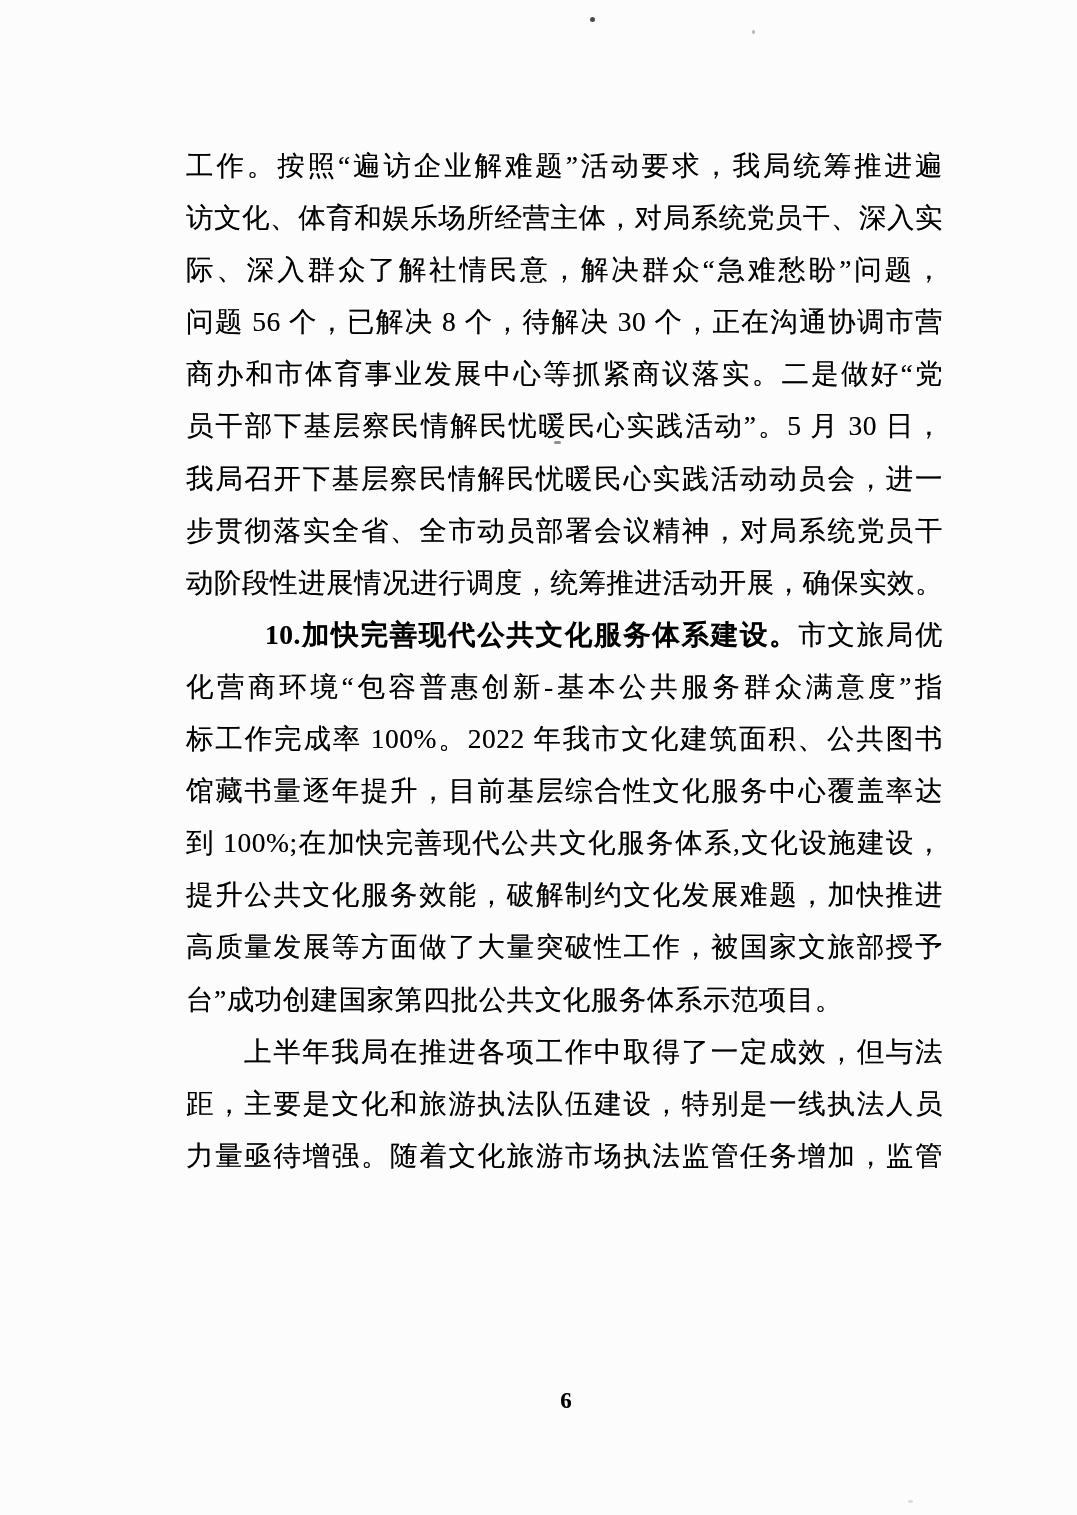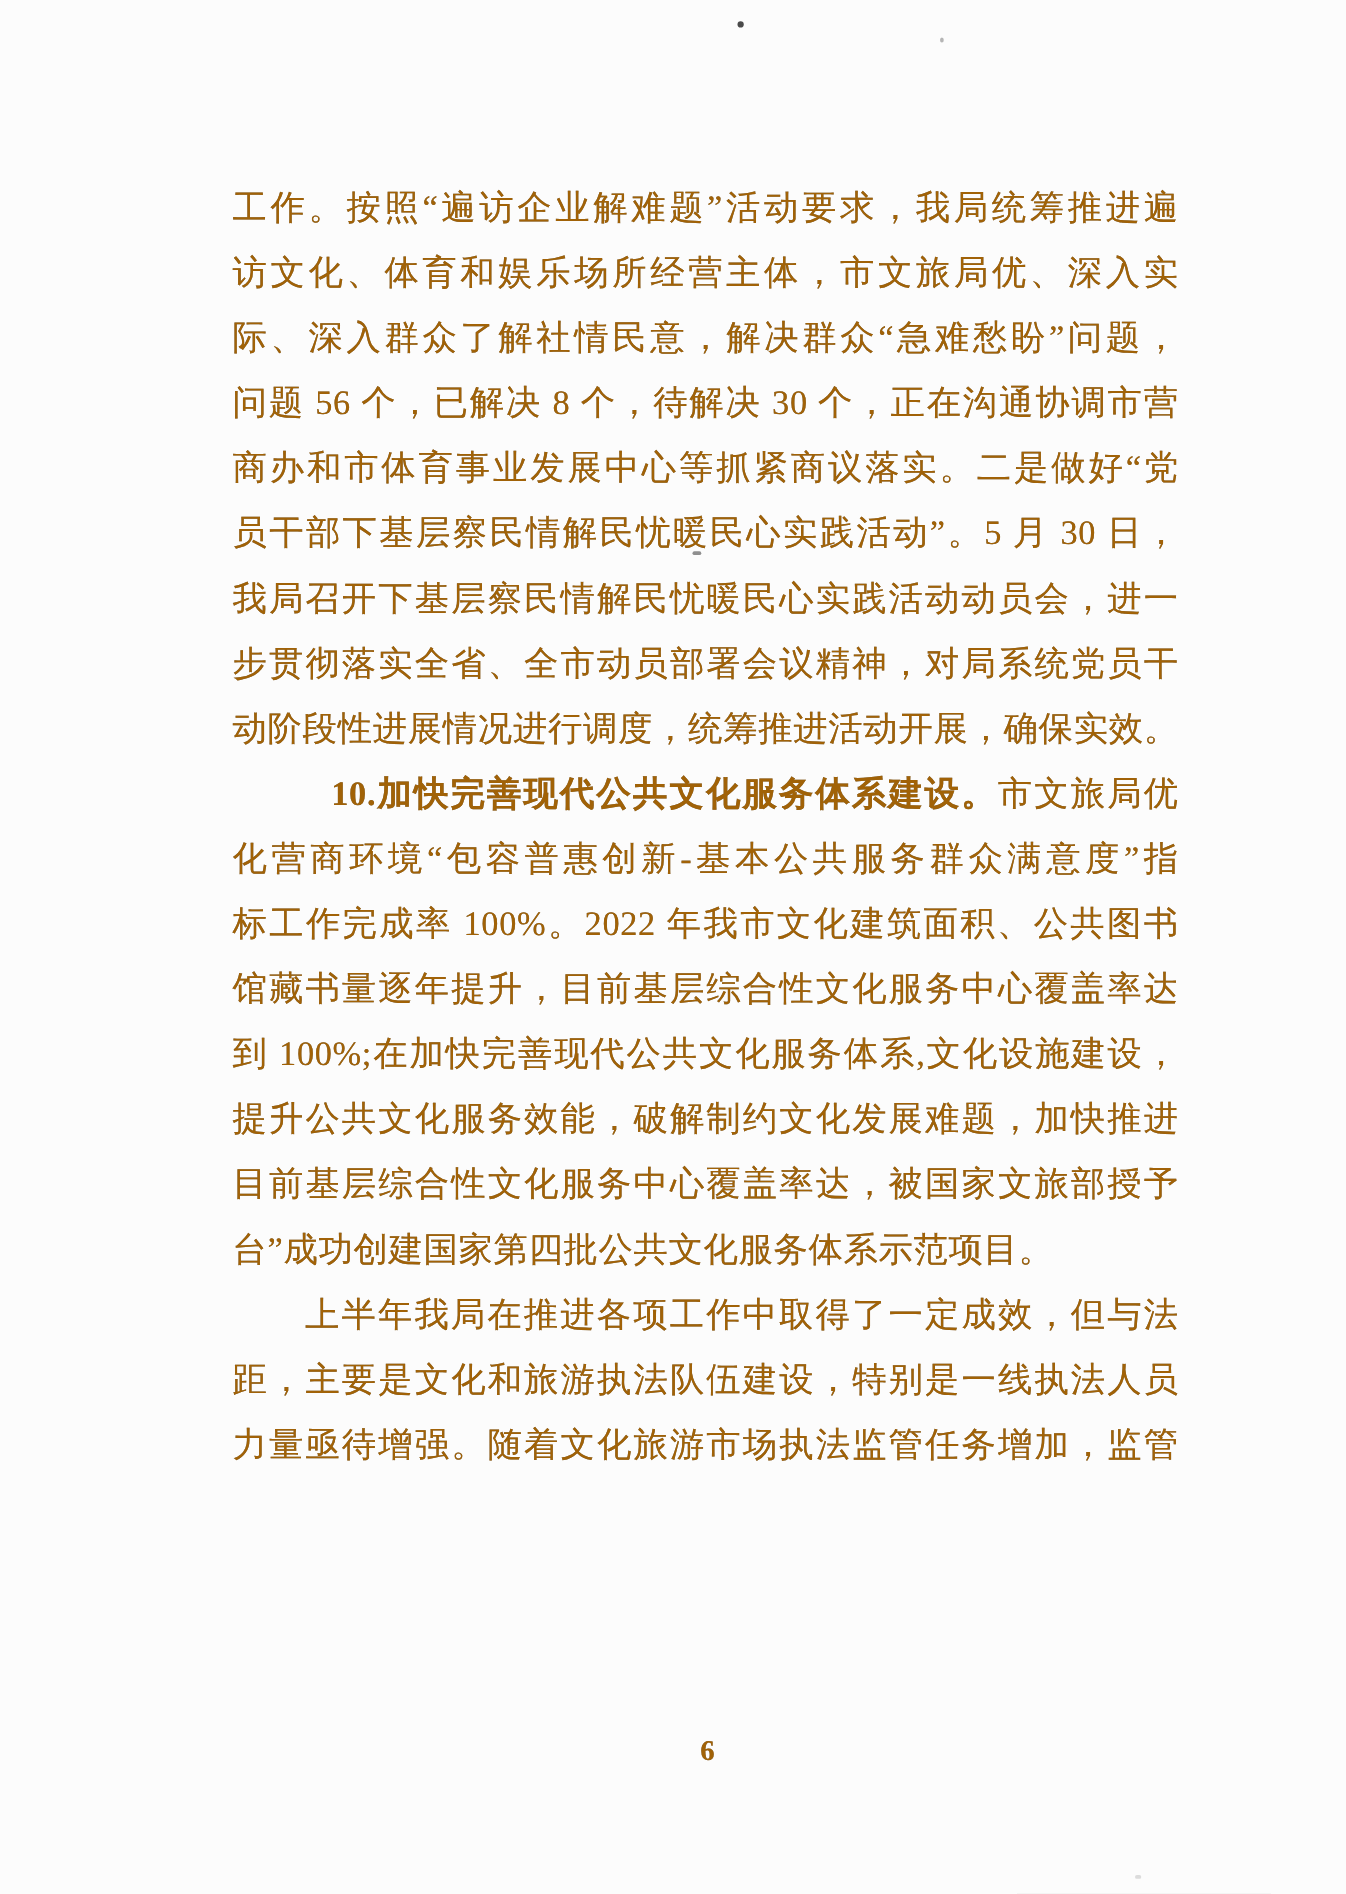--- a/index.html
+++ b/index.html
@@ -4,21 +4,21 @@
 <style>
   html, body { margin: 0; padding: 0; background: #e9e9e9; }
   .page {
     position: relative;
     width: 1077px;
     height: 1515px;
     margin: 0 auto;
     background: #fcfcfc;
     overflow: hidden;
     font-family: "Liberation Serif", "DejaVu Serif", serif;
-    color: #a16207;
+    color: #000000;
   }
   .doc {
     position: absolute;
     left: 186px;
     top: 140px;
     width: 757px;
   }
   .para { margin: 0; padding: 0; }
   .line {
     height: 52.1px;
@@ -60,38 +60,38 @@
 
   <div class="speck s1"></div>
   <div class="speck s2"></div>
   <div class="speck s3"></div>
   <div class="speck s4"></div>
 
   <main class="doc">
 
     <div class="para">
       <div class="line">工作。按照“遍访企业解难题”活动要求，我局统筹推进遍</div>
-      <div class="line">访文化、体育和娱乐场所经营主体，市文旅局优、深入实</div>
+      <div class="line">访文化、体育和娱乐场所经营主体，对局系统党员干、深入实</div>
       <div class="line">际、深入群众了解社情民意，解决群众“急难愁盼”问题，</div>
       <div class="line">问题 56 个，已解决 8 个，待解决 30 个，正在沟通协调市营</div>
       <div class="line">商办和市体育事业发展中心等抓紧商议落实。二是做好“党</div>
       <div class="line">员干部下基层察民情解民忧暖民心实践活动”。5 月 30 日，</div>
       <div class="line">我局召开下基层察民情解民忧暖民心实践活动动员会，进一</div>
       <div class="line">步贯彻落实全省、全市动员部署会议精神，对局系统党员干</div>
       <div class="line">动阶段性进展情况进行调度，统筹推进活动开展，确保实效。</div>
     </div>
 
     <div class="para">
       <div class="line indent-num"><span class="bold">10.加快完善现代公共文化服务体系建设。</span><span>市文旅局优</span></div>
       <div class="line">化营商环境“包容普惠创新-基本公共服务群众满意度”指</div>
       <div class="line">标工作完成率 100%。2022 年我市文化建筑面积、公共图书</div>
       <div class="line">馆藏书量逐年提升，目前基层综合性文化服务中心覆盖率达</div>
       <div class="line">到 100%;在加快完善现代公共文化服务体系,文化设施建设，</div>
       <div class="line">提升公共文化服务效能，破解制约文化发展难题，加快推进</div>
-      <div class="line">目前基层综合性文化服务中心覆盖率达，被国家文旅部授予</div>
+      <div class="line">高质量发展等方面做了大量突破性工作，被国家文旅部授予</div>
       <div class="line short">台”成功创建国家第四批公共文化服务体系示范项目。</div>
     </div>
 
     <div class="para">
       <div class="line indent">上半年我局在推进各项工作中取得了一定成效，但与法</div>
       <div class="line">距，主要是文化和旅游执法队伍建设，特别是一线执法人员</div>
       <div class="line">力量亟待增强。随着文化旅游市场执法监管任务增加，监管</div>
     </div>
 
   </main>

